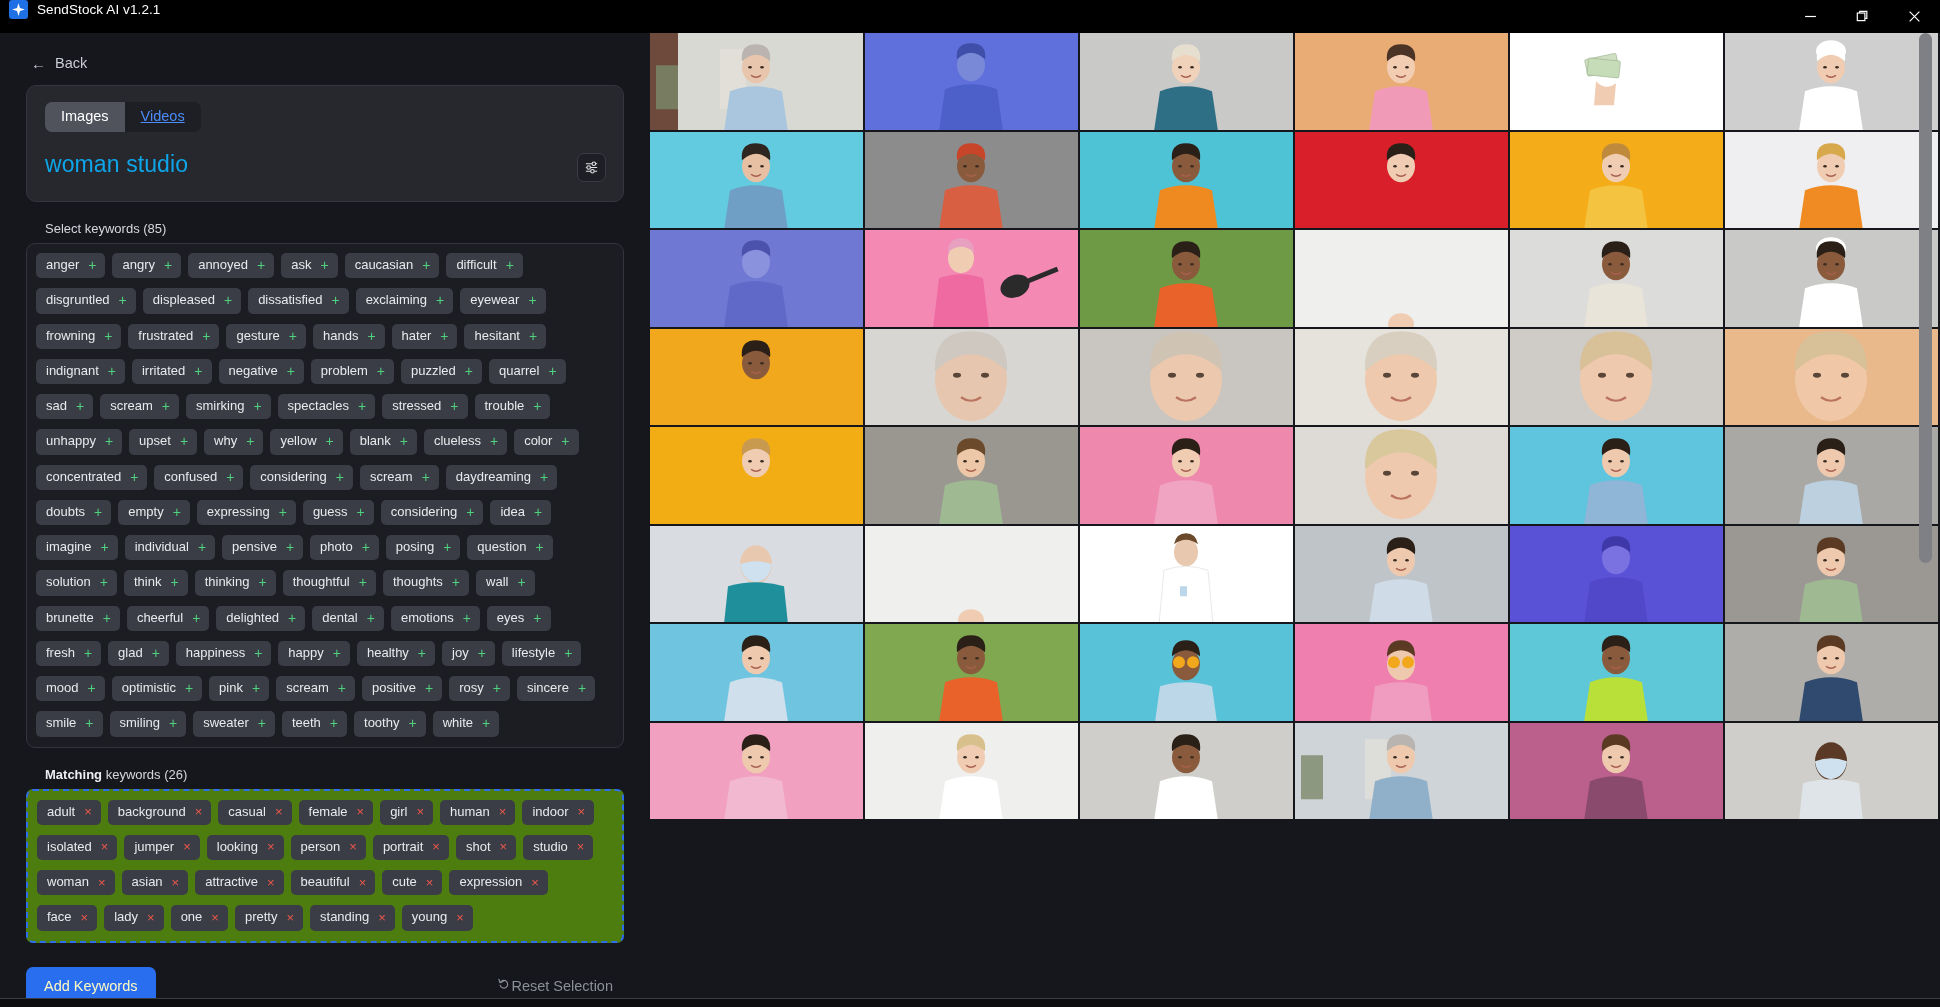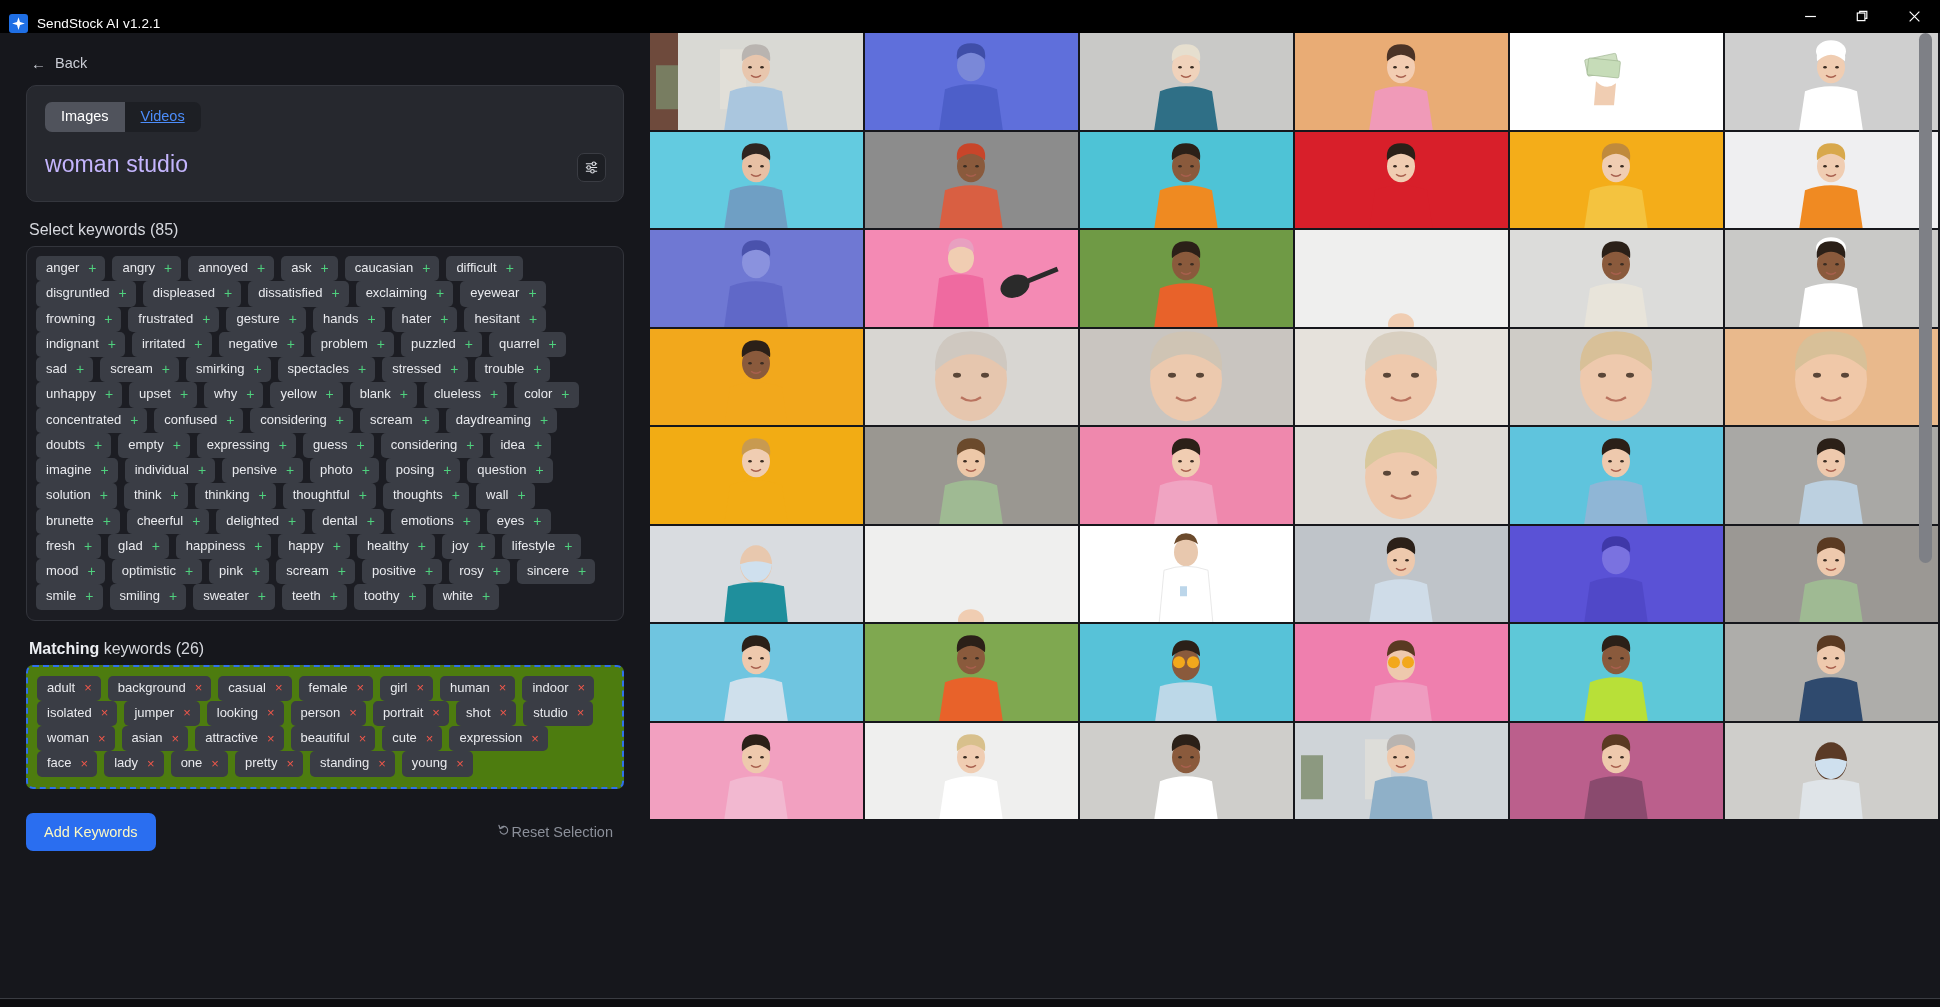--- a/index.html
+++ b/index.html
@@ -15,21 +15,21 @@
     background: #16171c;
     display: flex;
     flex-direction: column;
   }
 
   
   .titlebar {
     height: 33px;
     background: #000000;
     display: flex;
-    align-items: flex-end;
+    align-items: flex-start;
     flex: 0 0 33px;
     position: relative;
     z-index: 40;
   }
   .tb-left { display: flex; align-items: center; gap: 9px; padding-left: 9px; }
   .tb-logo {
     width: 19px; height: 19px;
     background: #1f6fe5;
     border-radius: 3px;
     position: relative;
@@ -83,52 +83,52 @@
   .tabs { display: flex; width: fit-content; border-radius: 7px; overflow: hidden; }
   .tab {
     padding: 6px 16px 7px;
     font-size: 14.5px;
     line-height: 1.15;
   }
   .tab.active { background: #50535c; color: #ffffff; }
   .tab.inactive { background: #1d1f24; color: #4c8dfb; text-decoration: underline; }
   .query {
     margin-top: 19px;
-    color: #c4b5fd;
+    color: #0ea5e9;
     font-size: 23px;
     font-weight: 400;
     letter-spacing: .1px;
   }
   .filter-btn {
     position: absolute;
     right: 17px;
     bottom: 19px;
     width: 29px; height: 29px;
     background: #1d1f24;
     border: 1px solid #3a3c43;
     border-radius: 7px;
     display: flex; align-items: center; justify-content: center;
   }
 
   .section-label {
     margin-top: 19px;
     color: #d6d8de;
-    font-size: 16px;
-    margin-left: 3px;
+    font-size: 13px;
+    margin-left: 19px;
   }
   .section-label b { font-weight: 700; color: #eceef2; }
 
   .kw-box {
     margin-top: 7px;
     background: #1c1d23;
     border: 1px solid #33353c;
     border-radius: 9px;
     padding: 9px 8px 10px 9px;
     display: flex; flex-wrap: wrap;
-    gap: 0 7px;
+    gap: 10px 7px;
   }
   .kw-box.matching {
     border: 2px dashed #2f6fed;
     background: #4d7c0f;
     border-radius: 7px;
     padding: 9px 8px 10px 9px;
   }
   .tag {
     background: #3a3d45;
     border-radius: 5px;

